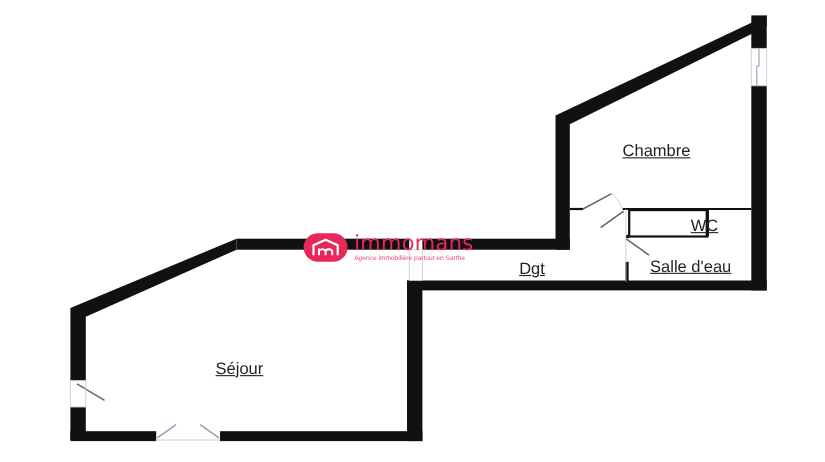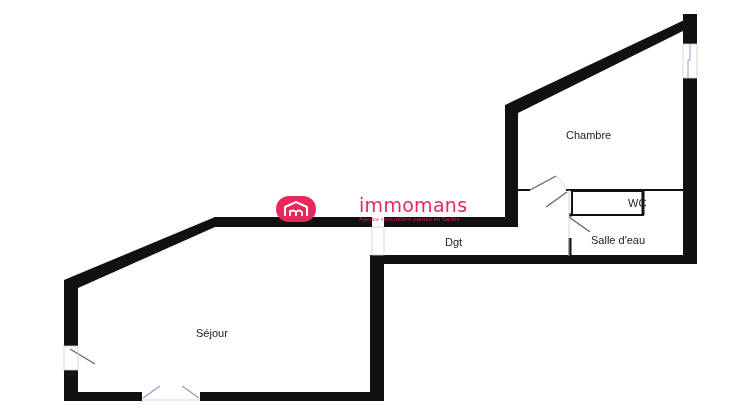--- a/index.html
+++ b/index.html
@@ -1,19 +1,19 @@
 <!DOCTYPE html>
 <html><head>
 <meta charset="utf-8">
 <style>
   html, body { margin:0; padding:0; background:#ffffff; }
   body { width:750px; height:420px; position:relative; overflow:hidden; font-family:"Liberation Sans", sans-serif; }
   #plan { position:absolute; left:0; top:0; }
-  .room-label { position:absolute; font-size:11px; color:#222; white-space:nowrap; font-family:"Liberation Sans", sans-serif; }
-  .logo { position:absolute; left:276px; top:196px; display:flex; align-items:flex-start;gap:37px; }
+  .room-label { position:absolute; font-size:15px; color:#222; white-space:nowrap; font-family:"Liberation Sans", sans-serif;text-decoration:underline; }
+  .logo { position:absolute; left:276px; top:212px; display:flex; align-items:flex-start; }
   .logo-badge { width:40px; height:26px; border-radius:13px; background:#e8275a; display:flex; align-items:center; justify-content:center; }
   .logo-text { margin-left:6px; line-height:1; }
   .logo-name { color:#e8275a; font-size:19px; font-family:"DejaVu Sans", sans-serif; letter-spacing:0.3px; display:block; }
   .logo-tag { color:#e8275a; font-size:6px; display:block; margin-top:1px; opacity:0.85; }
 </style>
 </head>
 <body>
 
 <svg id="plan" width="750" height="420" viewBox="0 0 750 420">
 
@@ -75,21 +75,21 @@
   </g>
 
   <g fill="none">
     <rect x="683" y="44" width="14" height="34" stroke="#cccccc" stroke-width="0.8"></rect>
     <polyline points="690,44 690,60 688,60 688,78" stroke="#8aa3bd" stroke-width="1"></polyline>
   </g>
 </svg>
 
 <div class="room-label" style="left:566px; top:129px;">Chambre</div>
 <div class="room-label" style="left:628px; top:197px;">WC</div>
-<div class="room-label" style="left:445px; top:236px;">Dgt</div>
+<div class="room-label" style="left:472px; top:236px;">Dgt</div>
 <div class="room-label" style="left:591px; top:234px;text-align:center;">Salle d'eau</div>
 <div class="room-label" style="left:196px; top:327px;">Séjour</div>
 
 <div class="logo">
   <div class="logo-badge">
     <svg width="28" height="18" viewBox="0 0 28 18">
       <path d="M3,16 L3,7 L14,2 L25,7 L25,16" fill="none" stroke="#ffffff" stroke-width="2"></path>
       <path d="M8,16 L8,10 M8,12 Q11,9 14,12 L14,16 M14,12 Q17,9 20,12 L20,16" fill="none" stroke="#ffffff" stroke-width="1.8"></path>
     </svg>
   </div>

